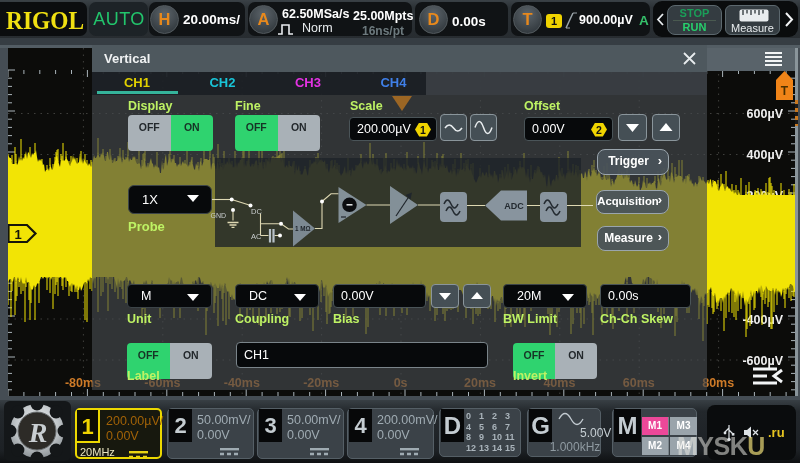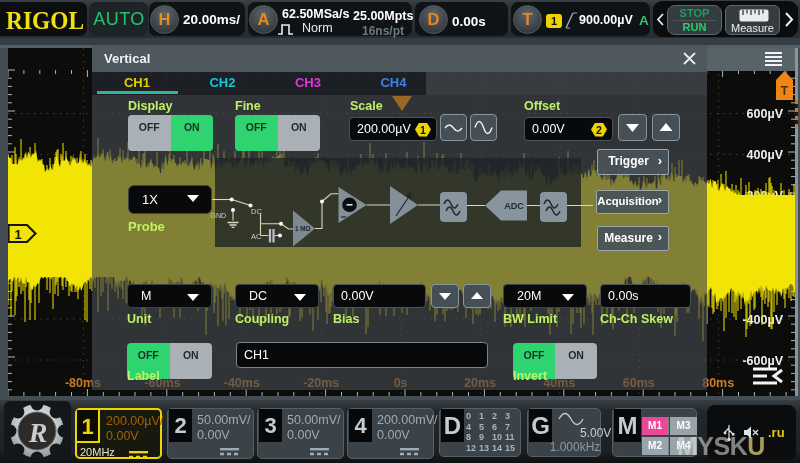--- a/index.html
+++ b/index.html
@@ -28,21 +28,21 @@
 .lbl { position:absolute; color:#bef264; font-size:12.5px; font-weight:bold; white-space:nowrap; }
 .toggle { position:absolute; width:85px; height:36px; border-radius:4px; overflow:hidden; display:flex; }
 .toggle div { width:50%; text-align:center; font-size:10.5px; font-weight:bold; line-height:24px; }
 .tg-on { background:#2fd36f; color:#173326; }
 .tg-off { background:#a9b1b7; color:#23282c; }
 .inp { position:absolute; height:24px; background:#07090b; border:1px solid #4a5458; border-radius:4px; color:#fff; font-size:12.5px; line-height:22px; padding-left:7px; }
 .badge { position:absolute; right:5px; top:4.5px; width:16px; height:14px; background:#f0d400; color:#111; font-size:10.5px; font-weight:bold; text-align:center; line-height:14px; clip-path:polygon(26% 0,74% 0,100% 50%,74% 100%,26% 100%,0 50%); }
 .dd { position:absolute; height:24px; background:#07090b; border:1px solid #3c4448; border-radius:4px; color:#fff; font-size:12.5px; line-height:22px; padding-left:13px; }
 .dd:after { content:""; position:absolute; right:12px; top:9px; border-left:6px solid transparent; border-right:6px solid transparent; border-top:7px solid #fff; }
 .sqbtn { position:absolute; width:27px; height:27px; background:#454f55; border:1px solid #8a959b; border-radius:4px; }
-.sidebtn { position:absolute; width:72px; height:26px; background:rgba(73,82,90,0.92); border:1.5px solid #9aa5ad; border-radius:2px; color:#fff; font-size:12px; font-weight:bold; line-height:23px; text-align:center; padding-right:9px; }
+.sidebtn { position:absolute; width:72px; height:26px; background:rgba(73,82,90,0.92); border:1.5px solid #9aa5ad; border-radius:8px; color:#fff; font-size:12px; font-weight:bold; line-height:23px; text-align:center; padding-right:9px; }
 .sidebtn span { position:absolute; right:6px; top:-1px; font-weight:bold; font-size:13px; }
 
 
 #botbar { position:absolute; left:0; top:400px; width:800px; height:63px; background:linear-gradient(#383f44,#23282c 18%,#1d2125 80%,#0e1012); }
 .chbox { position:absolute; top:8px; width:87px; height:51px; background:#3b4248; border:1px solid #555f66; border-radius:5px; }
 .chnum { position:absolute; left:1px; top:0px; width:23px; height:33px; background:#070809; color:#c4ccd1; font-size:22px; font-weight:bold; text-align:center; line-height:33px; }
 .chval { position:absolute; left:29px; top:4px; color:#9fabb2; font-size:12.5px; line-height:15px; white-space:nowrap; }
 .dcsym { position:absolute; left:52px; top:39px; width:19px; }
 </style></head>
 <body>

